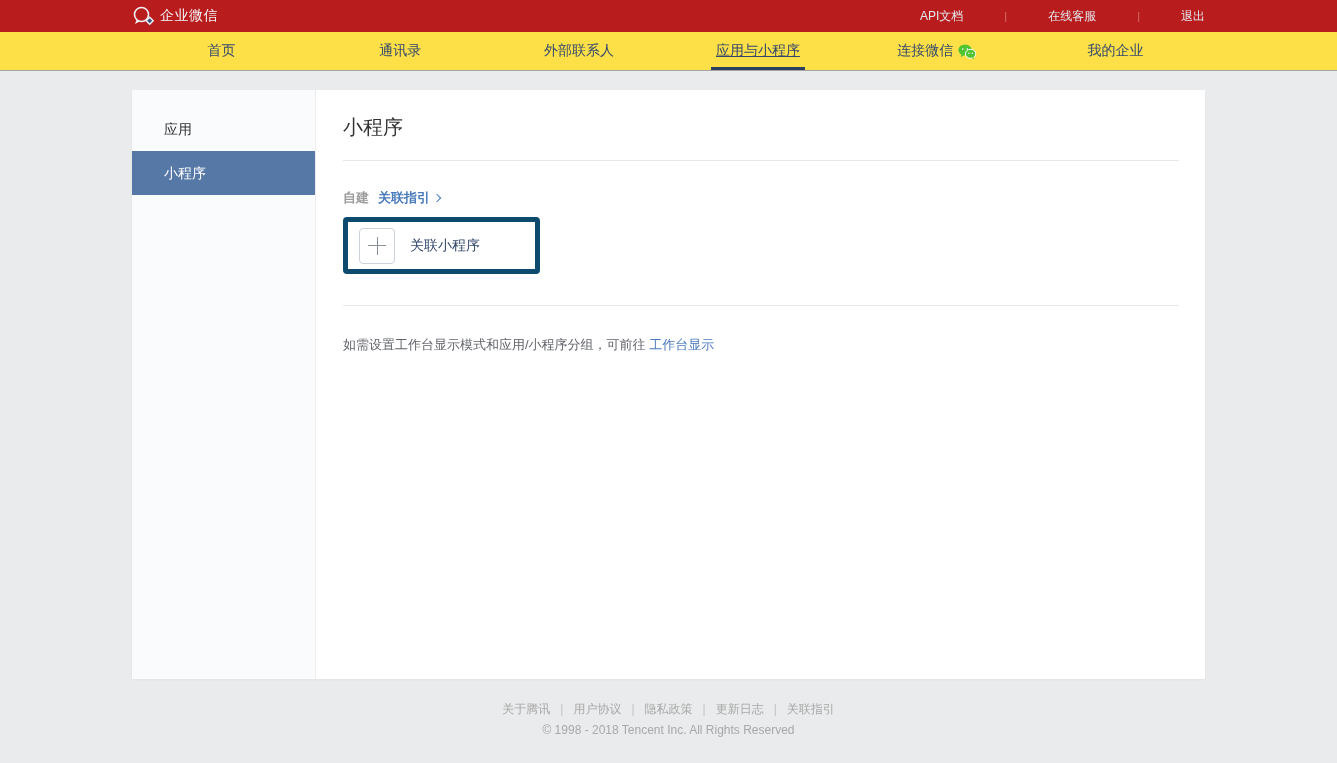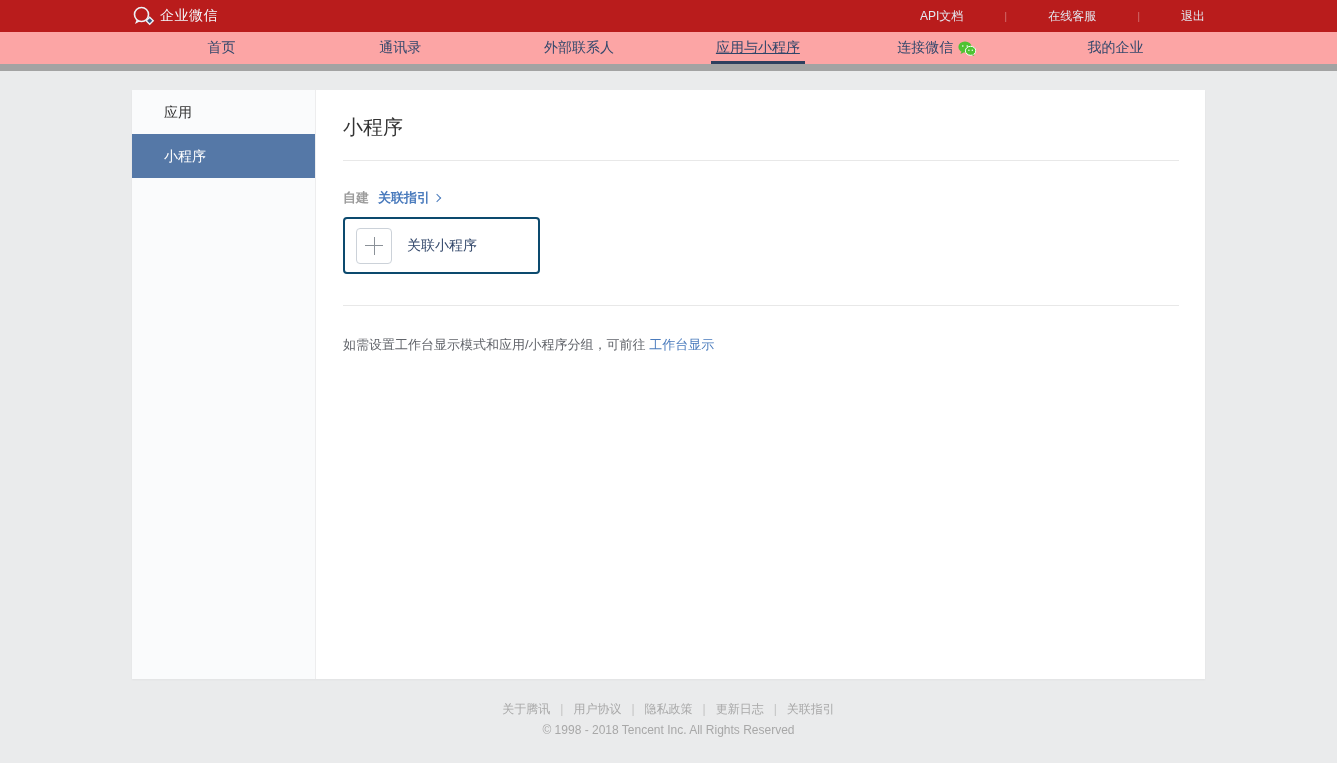--- a/index.html
+++ b/index.html
@@ -15,21 +15,21 @@
   .topbar { height: 32px; background: #b91c1c; }
   .topbar .container { height: 100%; display: flex; align-items: center; justify-content: space-between; }
   .brand { display: flex; align-items: center; cursor: pointer; }
   .brand svg { display: block; margin-right: 5px; }
   .brand-name { color: #f2f5f9; font-size: 14px; letter-spacing: 0.5px; }
   .topbar-links { display: flex; align-items: center; gap: 32px; }
   .topbar-links a { color: #e3e9f1; font-size: 12px; text-decoration: none; cursor: pointer; }
   .topbar-sep { color: rgba(255,255,255,0.35); font-size: 11px; margin: 0 9px; }
 
   
-  .nav { height: 39px; background: #fca5a5; border-bottom: 7px solid #a3a3a3; }
+  .nav { height: 39px; background: #fde047; border-bottom: 1px solid #a3a3a3; }
   .nav .container { height: 100%; display: flex; }
   .tab { flex: 1; display: flex; justify-content: center; align-items: stretch; cursor: pointer; text-decoration: none; }
   .tab-label {
     position: relative; display: flex; align-items: center; gap: 5px;
     padding: 0 5px; font-size: 14px; color: #33486c;
   }
   .tab.active .tab-label { color: #31466a; text-decoration: underline; }
   .tab.active .tab-label::after {
     content: ""; position: absolute; left: 0; right: 0; bottom: 0;
     height: 3px; background: #2d3f5e;
@@ -37,21 +37,21 @@
   .wx-icon { display: inline-block; }
 
   
   .page-body { padding-top: 19px; }
   .card {
     background: #ffffff; min-height: 589px; display: flex;
     box-shadow: 0 1px 2px rgba(0,0,0,0.04);
   }
   .sidebar {
     width: 184px; background: #fafbfc; border-right: 1px solid #ededee;
-    padding-top: 0; flex-shrink: 0;
+    padding-top: 17px; flex-shrink: 0;
   }
   .side-item {
     height: 44px; line-height: 44px; padding-left: 32px;
     font-size: 14px; color: #2f2f2f; cursor: pointer;
   }
   .side-item.selected { background: #5578a7; color: #ffffff; }
 
   .content { flex: 1; padding: 23px 26px 0 27px; }
   .page-title { font-size: 20px; font-weight: 400; color: #333333; line-height: 28px; }
   .divider { border-bottom: 1px solid #e8e8e8; }
@@ -62,21 +62,21 @@
   .section-label { color: #9c9c9c; }
   .guide-link { color: #4a7bbd; text-decoration: none; margin-left: 9px; cursor: pointer; display: inline-flex; align-items: center; }
   .chevron-right {
     display: inline-block; width: 6px; height: 6px; margin-left: 4px;
     border-top: 1px solid #4a7bbd; border-right: 1px solid #4a7bbd;
     transform: rotate(45deg);
   }
 
   .add-card {
     margin-top: 10px; width: 197px; height: 57px;
-    border: 2px solid #0c4a6e; border-radius: 4px; background: #fff;
+    border: 5px solid #0c4a6e; border-radius: 4px; background: #fff;
     display: flex; align-items: center; padding-left: 11px; cursor: pointer;
   }
   .plus-box {
     width: 36px; height: 36px; border: 1px solid #ccd2d9; border-radius: 4px;
     position: relative; flex-shrink: 0;
   }
   .plus-box::before, .plus-box::after {
     content: ""; position: absolute; background: #8b9198;
   }
   .plus-box::before { left: 8px; right: 8px; top: 50%; height: 1px; margin-top: -0.5px; }

